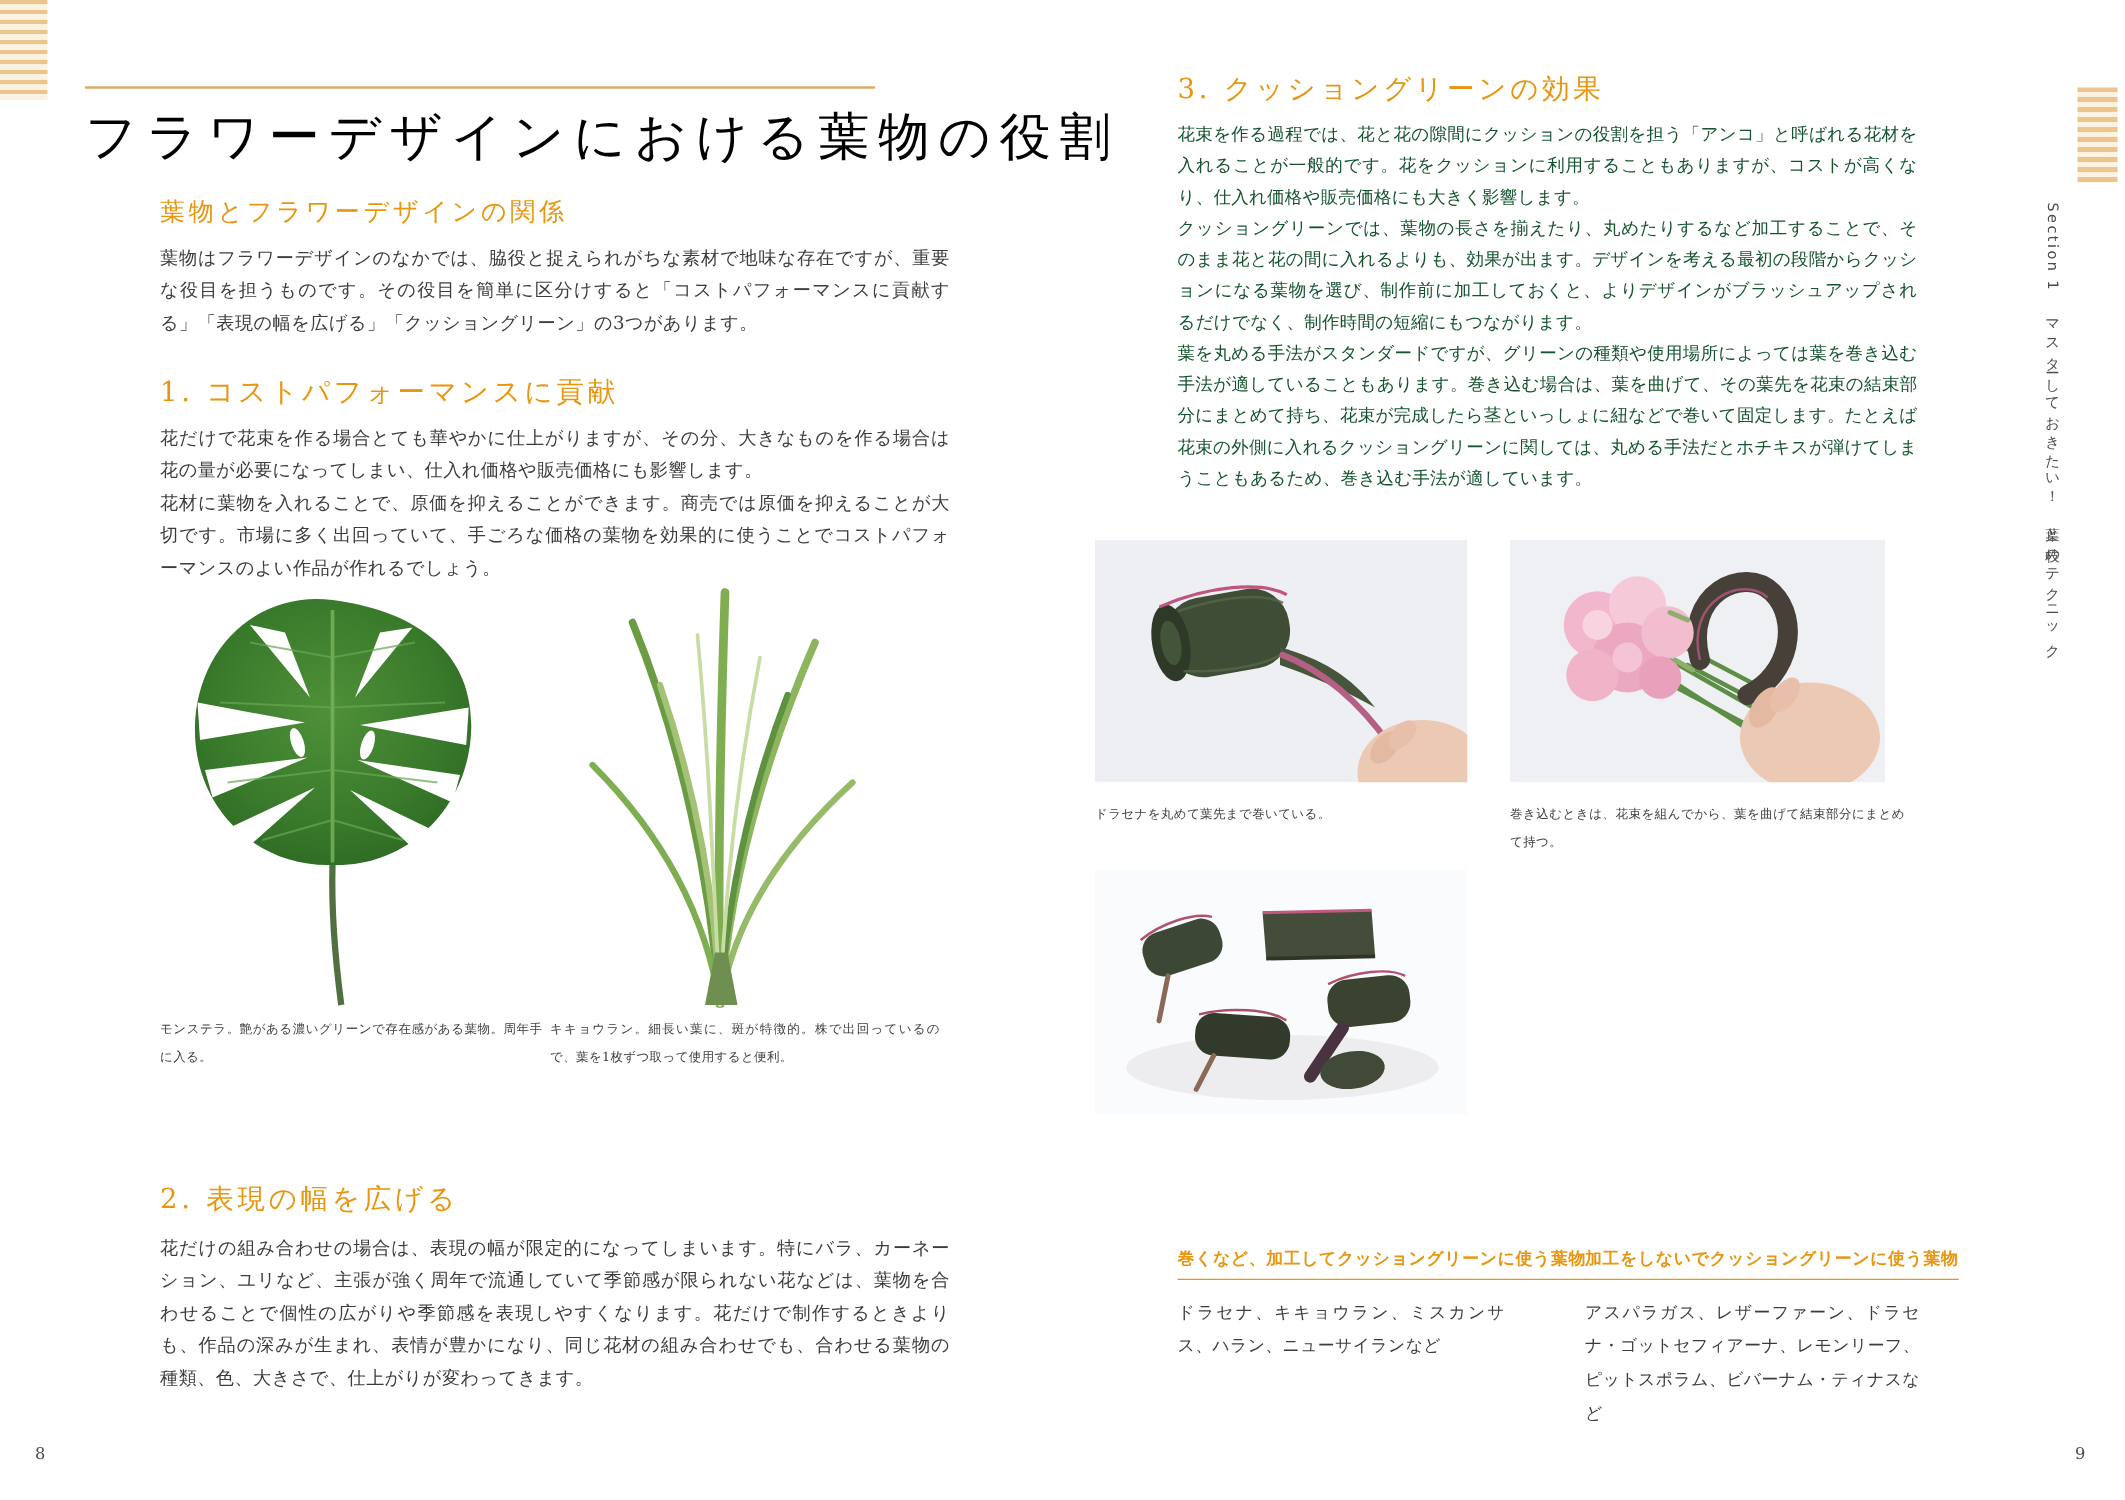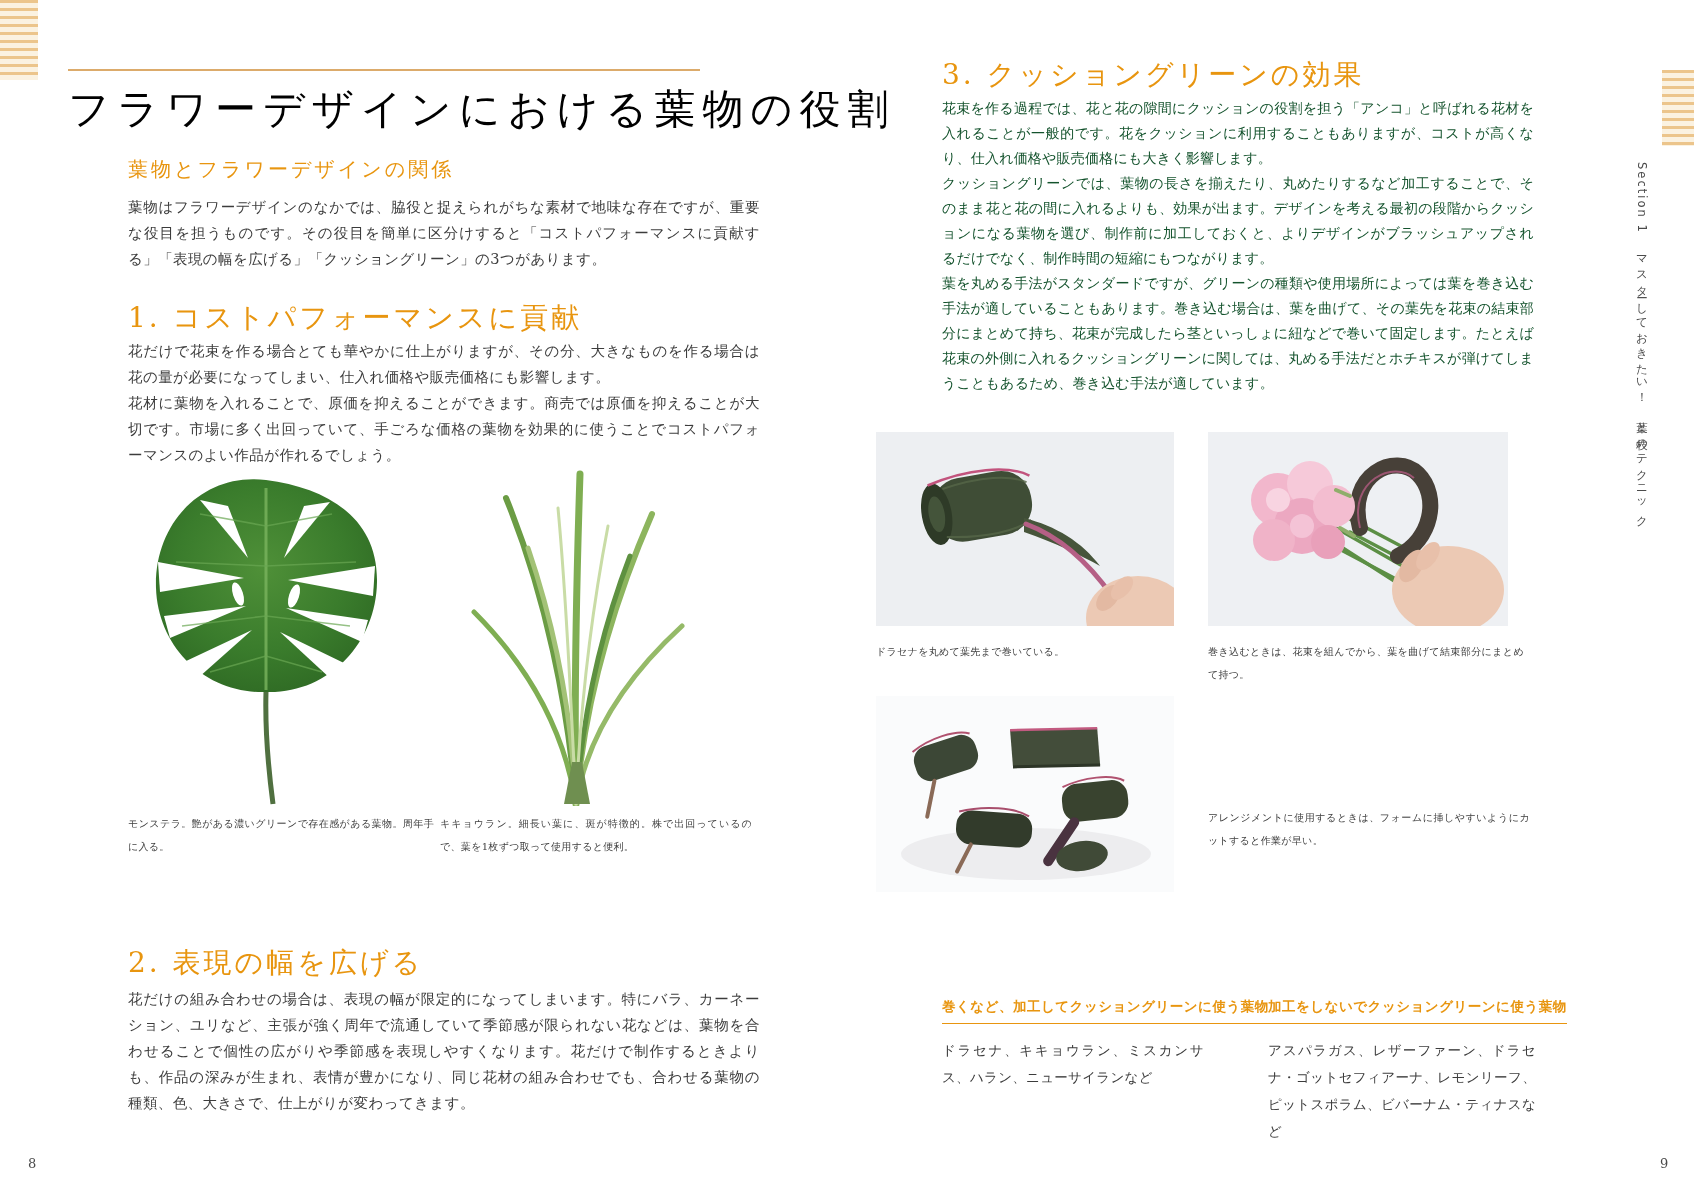--- a/index.html
+++ b/index.html
@@ -20,21 +20,21 @@
   .title-rule{height:2px;background:#dcab6b;}
   
   .page-title{
     font-size:41px;color:#000000;letter-spacing:7px;font-weight:500;
     white-space:nowrap;
   }
   .h-orange{
     color:#e8950f;font-weight:500;letter-spacing:3px;white-space:nowrap;
   }
   .h-sub{font-size:20px;}
-  .h-num{font-size:28px;}
+  .h-num{font-size:22px;}
   
   .body-text{
     font-size:14.5px;line-height:26px;text-align:justify;
     color:#3c3c3c;letter-spacing:0.4px;white-space:pre-line;
   }
   .body-text-r{
     font-size:14px;line-height:25px;text-align:justify;
     color:#14532d;letter-spacing:0.2px;white-space:pre-line;
   }
   .caption{
@@ -218,21 +218,20 @@
       </g>
       <g transform="rotate(4 118 134)">
         <rect x="80" y="116" width="76" height="34" rx="15" fill="#323b2b"></rect>
         <path d="M82,118 C106,110 138,110 152,118" stroke="#a84e6c" stroke-width="2" fill="none"></path>
         <path d="M96,150 L84,178" stroke="#8a6a57" stroke-width="4" stroke-linecap="round"></path>
       </g>
       <ellipse cx="206" cy="160" rx="26" ry="15" fill="#404a37" transform="rotate(-8 206 160)"></ellipse>
     </svg>
   </div>
 
-  <div class="abs caption" style="left:1208px;top:806px;width:322px;">アレンジメントに使用するときは、フォームに挿しやすいようにカットすると作業が早い。</div>
 
   <div class="abs" style="left:942px;top:996px;width:262px;">
     <span class="list-heading">巻くなど、加工してクッショングリーンに使う葉物</span>
     <div class="list-items">ドラセナ、キキョウラン、ミスカンサス、ハラン、ニューサイランなど</div>
   </div>
 
   <div class="abs" style="left:1268px;top:996px;width:268px;">
     <span class="list-heading">加工をしないでクッショングリーンに使う葉物</span>
     <div class="list-items">アスパラガス、レザーファーン、ドラセナ・ゴットセフィアーナ、レモンリーフ、ピットスポラム、ビバーナム・ティナスなど</div>
   </div>

